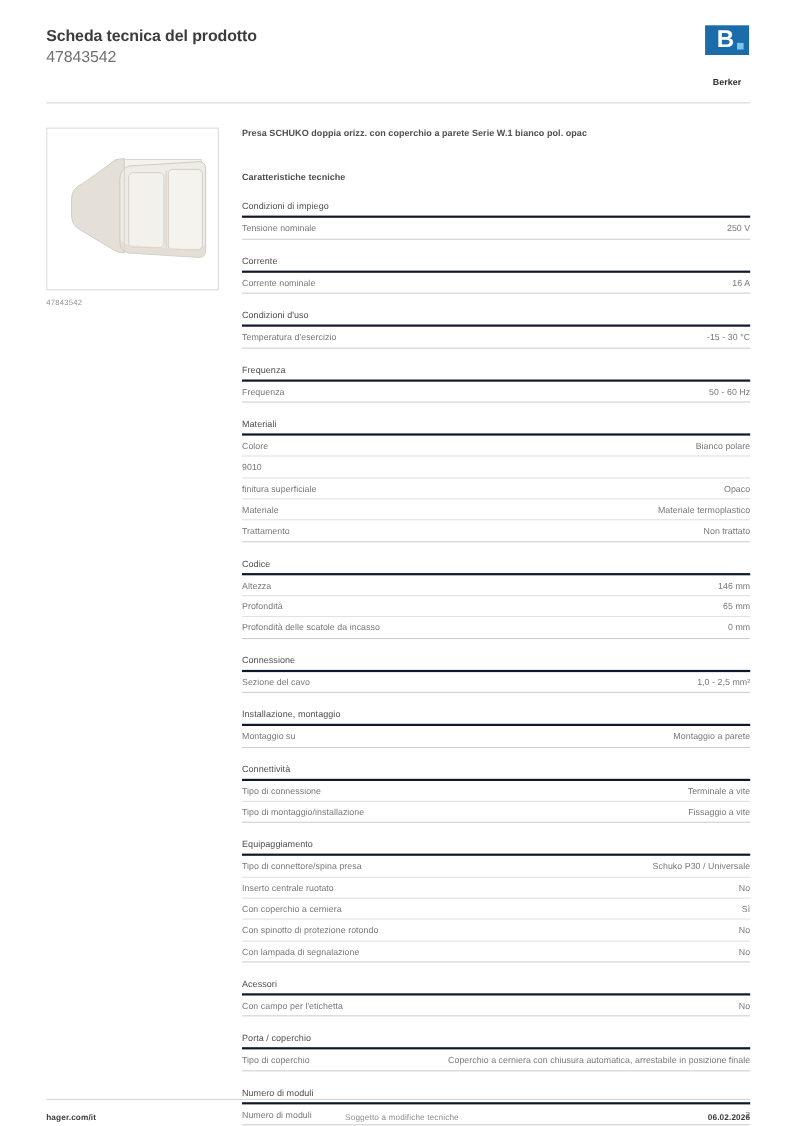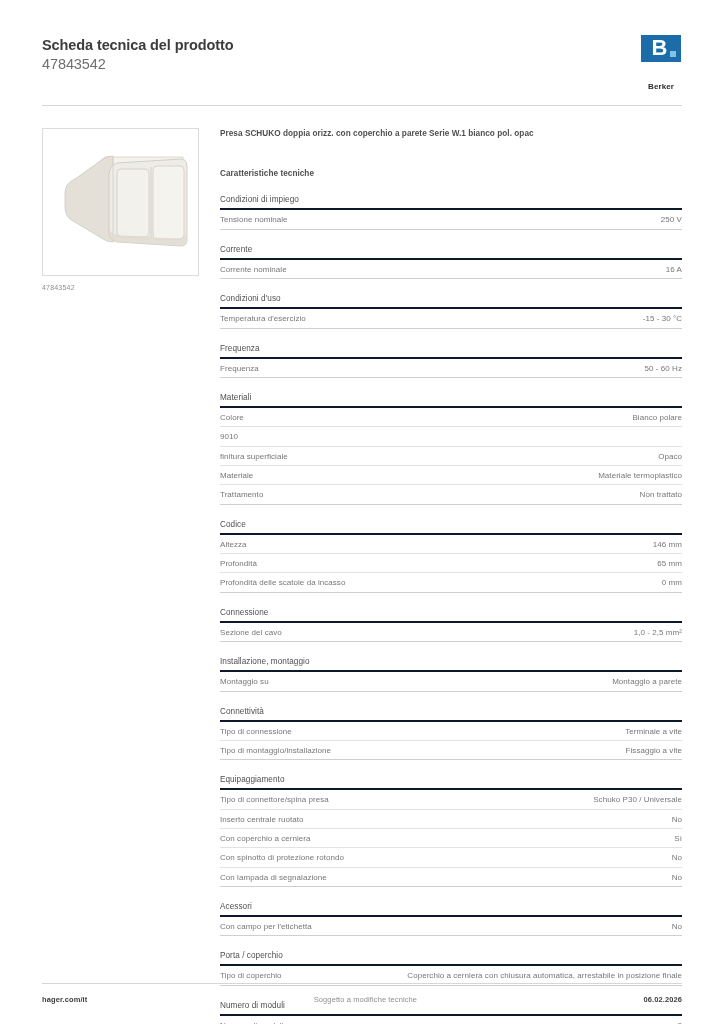--- a/index.html
+++ b/index.html
@@ -13,21 +13,21 @@
   body {
     font-family: "Liberation Sans", sans-serif;
     color: #4a4a4a;
     position: relative;
     overflow: hidden;
   }
 
   .page {
     width: 724px;
     height: 1024px;
-    padding: 12px 42px;
+    padding: 0 42px;
     position: relative;
     display: flex;
     flex-direction: column;
   }
 
   
   .header {
     display: flex;
     align-items: flex-start;
     justify-content: space-between;
@@ -180,21 +180,21 @@
     text-align: right;
     max-width: 62%;
     letter-spacing: 0.05px;
   }
 
   
   .footer-wrap {
     position: absolute;
     left: 42px;
     right: 42px;
-    bottom: 20px;
+    bottom: 4px;
   }
   .footer-rule {
     border: 0;
     border-top: 1px solid #d6d6d6;
   }
   .footer {
     display: flex;
     align-items: center;
     justify-content: space-between;
     padding-top: 11px;

